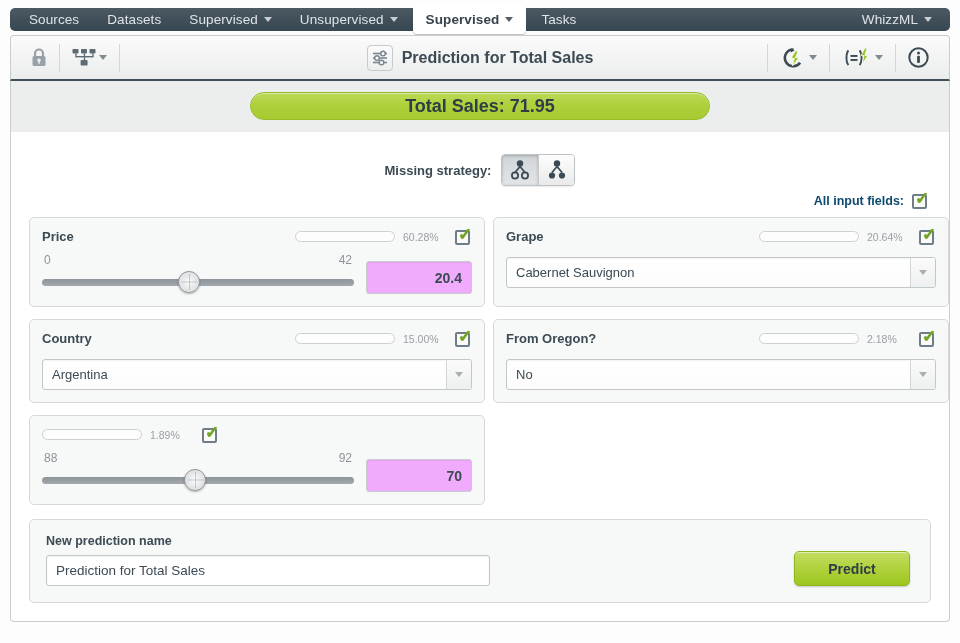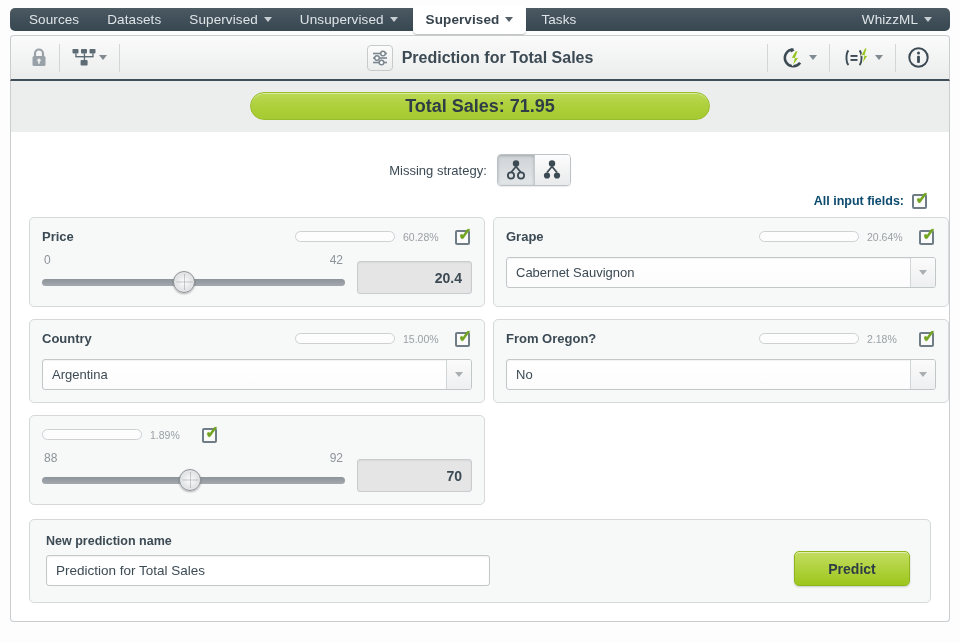--- a/index.html
+++ b/index.html
@@ -120,21 +120,21 @@
     border-radius: 0 0 4px 4px;
     background: #ffffff;
     padding: 14px 18px 16px 18px;
     height: 490px;
   }
   .strategy-row {
     display: flex; align-items: center; justify-content: center;
     gap: 10px;
     margin-top: 8px; margin-bottom: 6px;
   }
-  .strategy-label { font-size: 13px; font-weight: normal; color: #3c4a54; }
+  .strategy-label { font-size: 13px; font-weight: bold; color: #3c4a54; }
   .seg {
     display: flex;
     border: 1px solid #bdc2c6;
     border-radius: 4px;
     overflow: hidden;
     box-shadow: 0 1px 1px rgba(0,0,0,.08);
   }
   .seg-btn {
     width: 36px; height: 30px;
     display: flex; align-items: center; justify-content: center;
@@ -238,24 +238,24 @@
     transform: translateX(-50%);
   }
   .slider-knob::before, .slider-knob::after {
     content: "";
     position: absolute; left: 50%; top: 2px;
     width: 1px; height: 16px;
     background: rgba(150,156,161,.5);
   }
   .slider-knob::after { transform: rotate(90deg); transform-origin: 50% 50%; }
   .num-input {
-    width: 115px; height: 33px;
+    width: 106px; height: 33px;
     border: 1px solid #c8cccf;
     border-radius: 3px;
-    background: #e5e5e5;
+    background: #f0abfc;
     text-align: right;
     padding: 0 9px;
     font-size: 14px; font-weight: bold; color: #3c4a54;
     font-family: "Liberation Sans", sans-serif;
     box-shadow: inset 0 1px 2px rgba(0,0,0,.06);
     display: flex; align-items: center; justify-content: flex-end;
   }
 
   
   .select {

